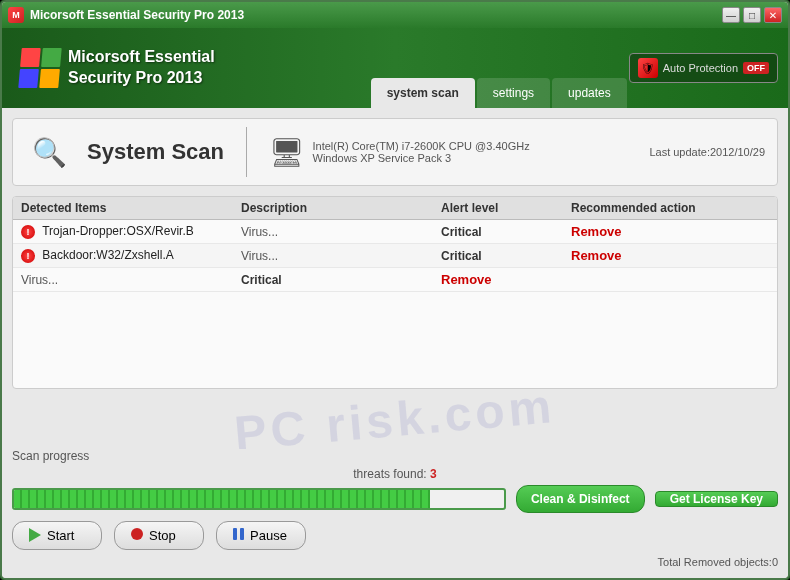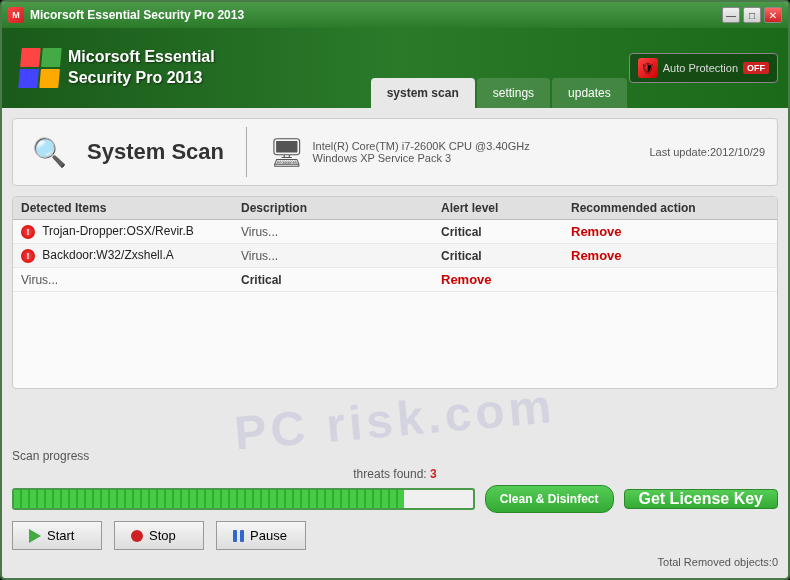--- a/index.html
+++ b/index.html
@@ -378,39 +378,38 @@
       font-weight: bold;
       white-space: nowrap;
     }
     .btn-license {
       background: linear-gradient(to bottom, #55cc55, #33aa33);
       color: white;
       border: 1px solid #2a8a2a;
       border-radius: 4px;
       padding: 0 14px;
       cursor: pointer;
-      font-size: 16px;
+      font-size: 12px;
       font-weight: bold;
       white-space: nowrap;
     }
 
     
     .bottom-controls {
       display: flex;
       align-items: center;
       gap: 12px;
       margin-bottom: 6px;
     }
     .ctrl-btn {
       display: flex;
-      align-items: center;
       gap: 6px;
       border: 1px solid #999;
       background: linear-gradient(to bottom, #f5f5f5, #ddd);
-      border-radius: 0;
+      border-radius: 12px;
       padding: 6px 16px;
       cursor: pointer;
       font-size: 13px;
       min-width: 90px;
     }
     .btn-play-icon {
       width: 0;
       height: 0;
       border-top: 7px solid transparent;
       border-bottom: 7px solid transparent;

